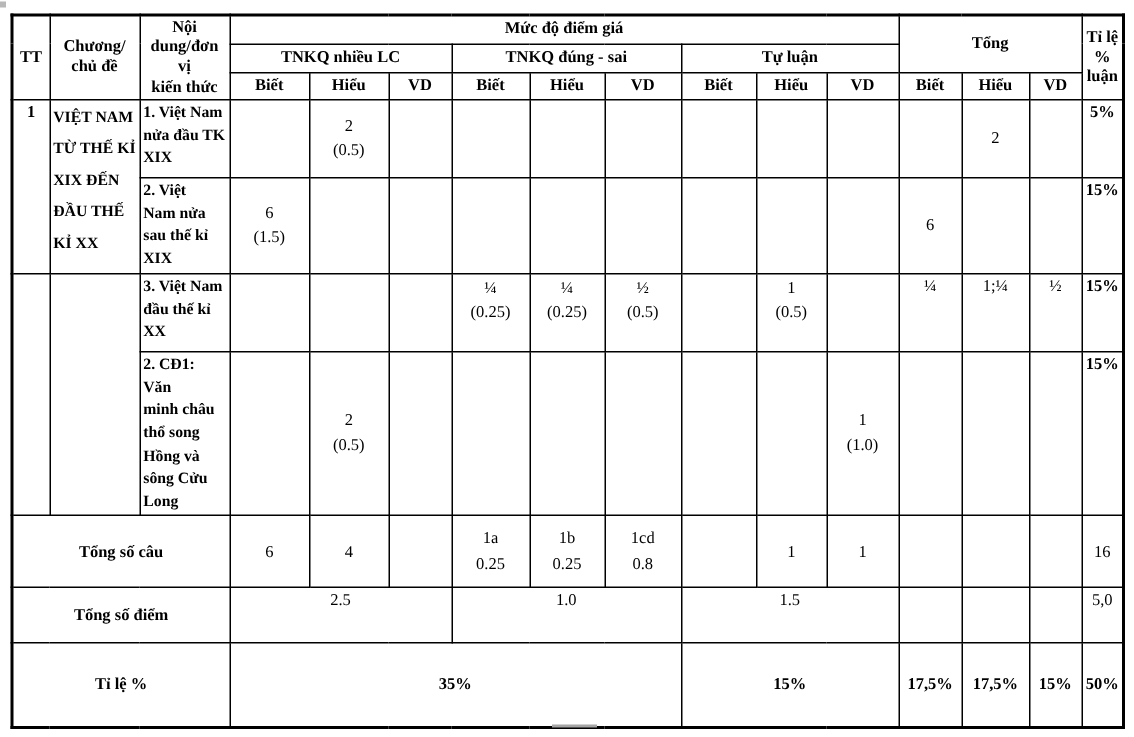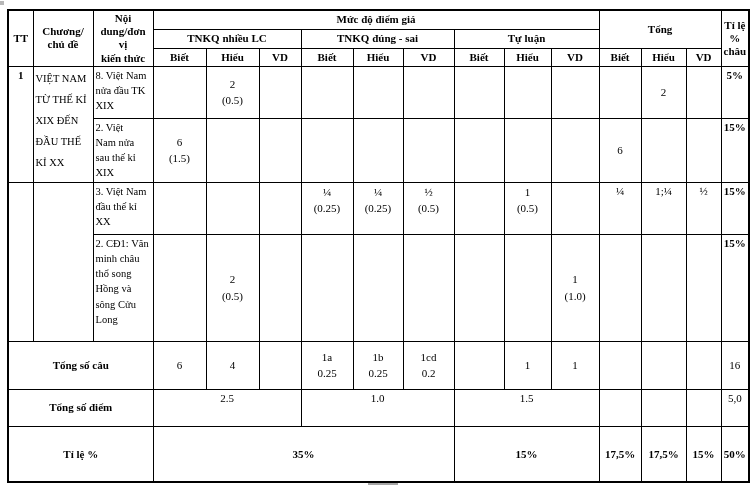--- a/index.html
+++ b/index.html
@@ -26,21 +26,21 @@
     font-size: 11px;
     text-align: center;
     vertical-align: middle;
     padding: 1px 2px;
     overflow: hidden;
     line-height: 1.3;
   }
   th { font-weight: bold; line-height: 1.2; }
   td { font-weight: normal; }
   .pre { white-space: pre-line; }
-  .tl { text-align: left; vertical-align: top; line-height: 1.45; font-weight: normal; font-size: 10.5px; }
+  .tl { text-align: left; vertical-align: top; line-height: 1.45; font-weight: bold; font-size: 10.5px; }
   .chap { line-height: 2.0; }
   .vtop { vertical-align: top; }
   .tr { text-align: center; }
   .b { font-weight: bold; }
   .val { line-height: 1.5; }
   .thick-top { border-top: 2px solid #000000; }
   .corner-artifact {
     position: absolute; left: 0px; top: 1px;
     width: 4px; height: 4px; background: #b8b8b8;
   }
@@ -80,21 +80,21 @@
       <th rowspan="3">TT</th>
       <th rowspan="3" class="pre">Chương/
 chủ đề</th>
       <th rowspan="3" class="pre">Nội
 dung/đơn vị
 kiến thức</th>
       <th colspan="9">Mức độ điểm giá</th>
       <th colspan="3" rowspan="2">Tổng</th>
       <th rowspan="3" class="pre">Tỉ lệ
 %
-châu</th>
+luận</th>
     </tr>
 
     <tr style="height:19px">
       <th colspan="3">TNKQ nhiều LC</th>
       <th colspan="3">TNKQ đúng - sai</th>
       <th colspan="3">Tự luận</th>
     </tr>
 
     <tr style="height:18px">
       <th>Biết</th>
@@ -111,21 +111,21 @@
       <th>VD</th>
     </tr>
 
     <tr style="height:52px">
       <td rowspan="2" class="vtop b">1</td>
       <td rowspan="2" class="pre tl chap">VIỆT NAM
 TỪ THẾ KỈ
 XIX ĐẾN
 ĐẦU THẾ
 KỈ XX</td>
-      <td class="pre tl">8. Việt Nam
+      <td class="pre tl">1. Việt Nam
 nửa đầu TK
 XIX</td>
       <td></td>
       <td class="pre val">2
 (0.5)</td>
       <td></td>
       <td></td>
       <td></td>
       <td></td>
       <td></td>
@@ -210,21 +210,21 @@
     <tr style="height:48px">
       <td colspan="3" class="tr b thick-top">Tổng số câu</td>
       <td class="thick-top">6</td>
       <td class="thick-top">4</td>
       <td class="thick-top"></td>
       <td class="pre val thick-top">1a
 0.25</td>
       <td class="pre val thick-top">1b
 0.25</td>
       <td class="pre val thick-top">1cd
-0.2</td>
+0.8</td>
       <td class="thick-top"></td>
       <td class="thick-top">1</td>
       <td class="thick-top">1</td>
       <td class="thick-top"></td>
       <td class="thick-top"></td>
       <td class="thick-top"></td>
       <td class="thick-top">16</td>
     </tr>
 
     <tr style="height:37px">

